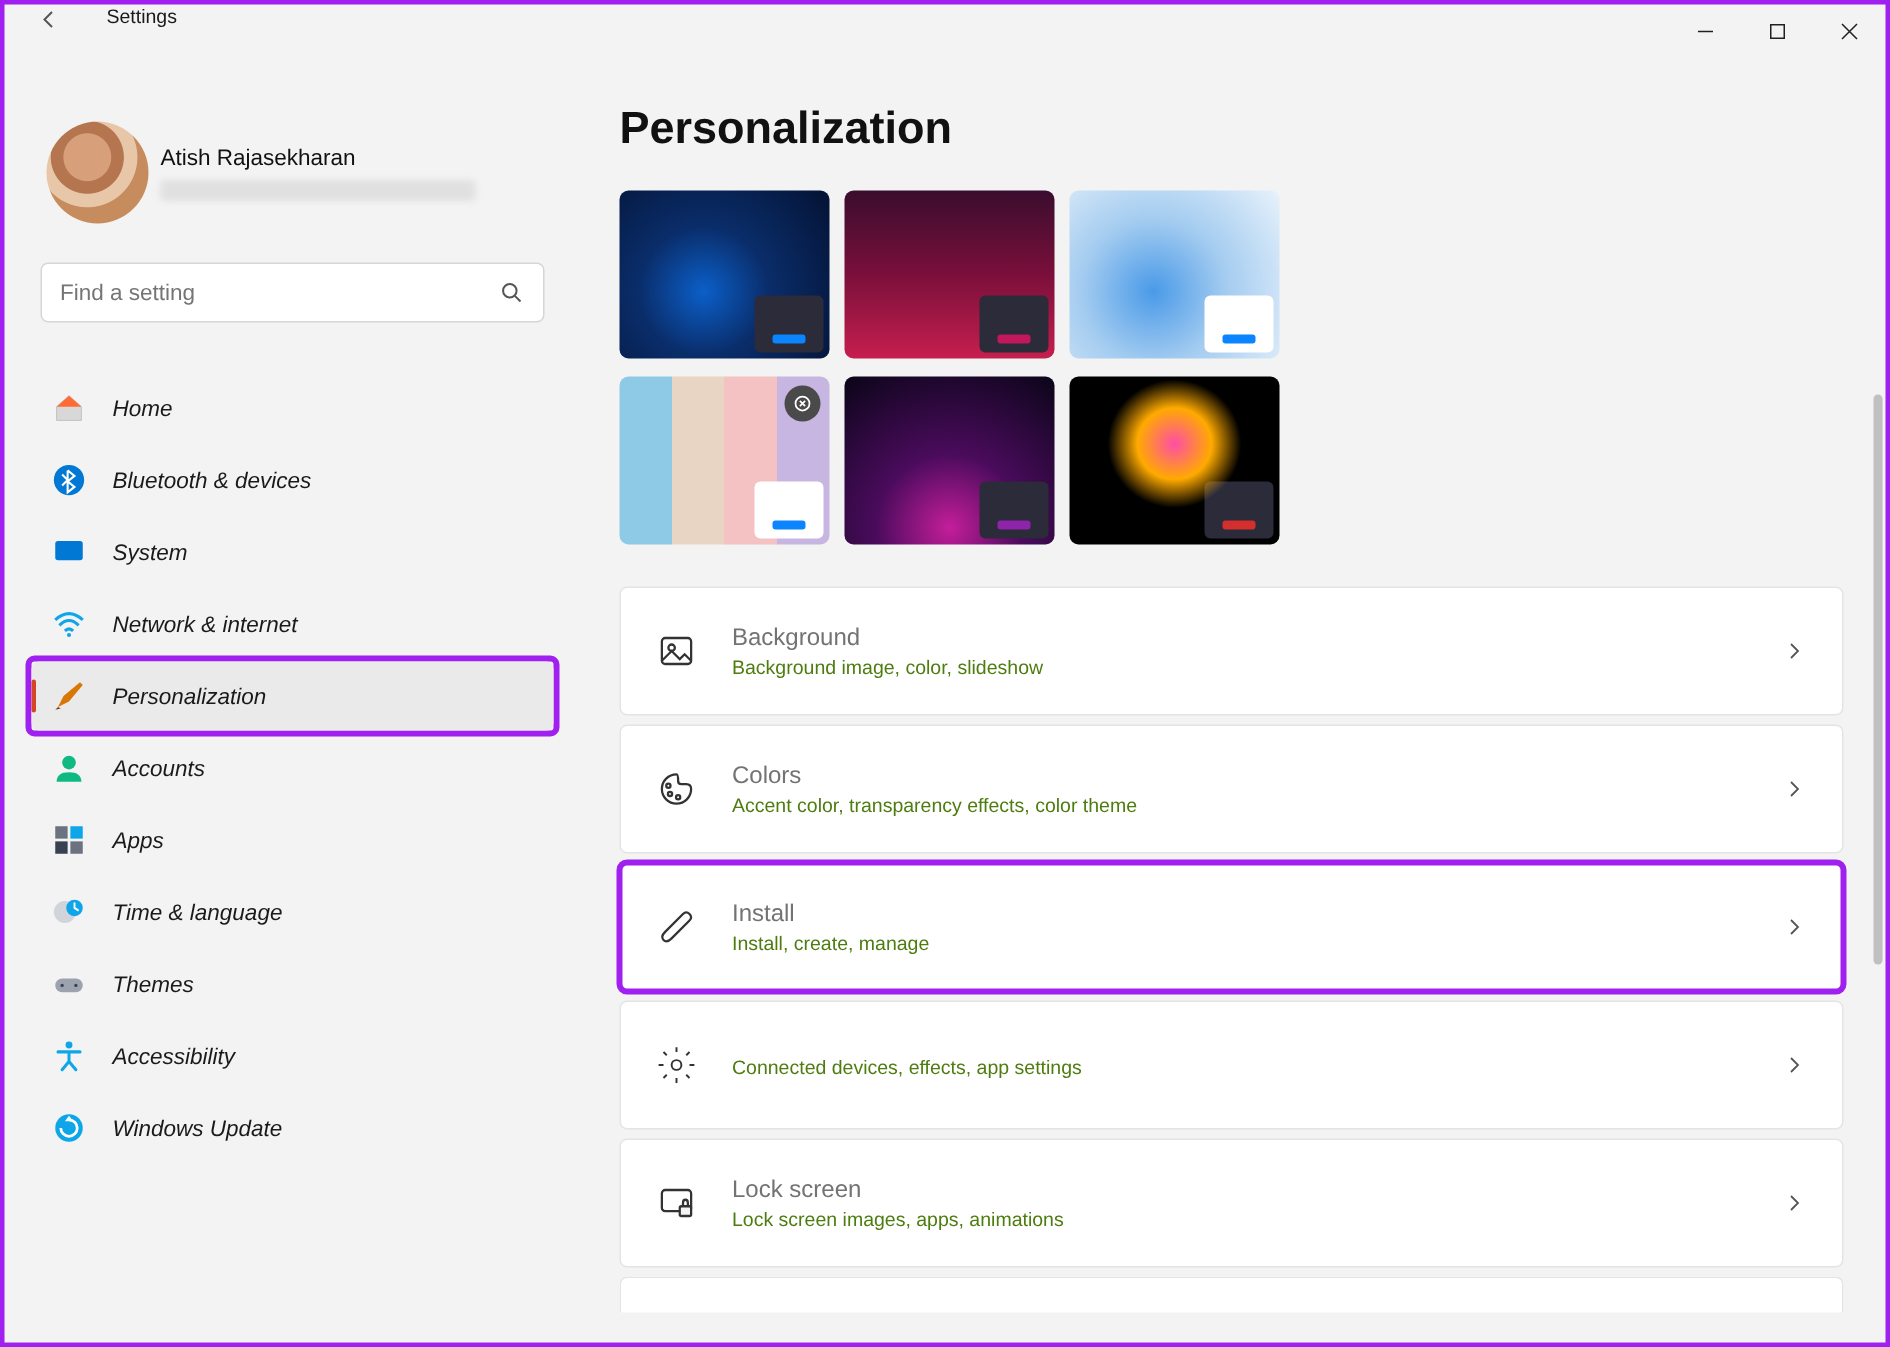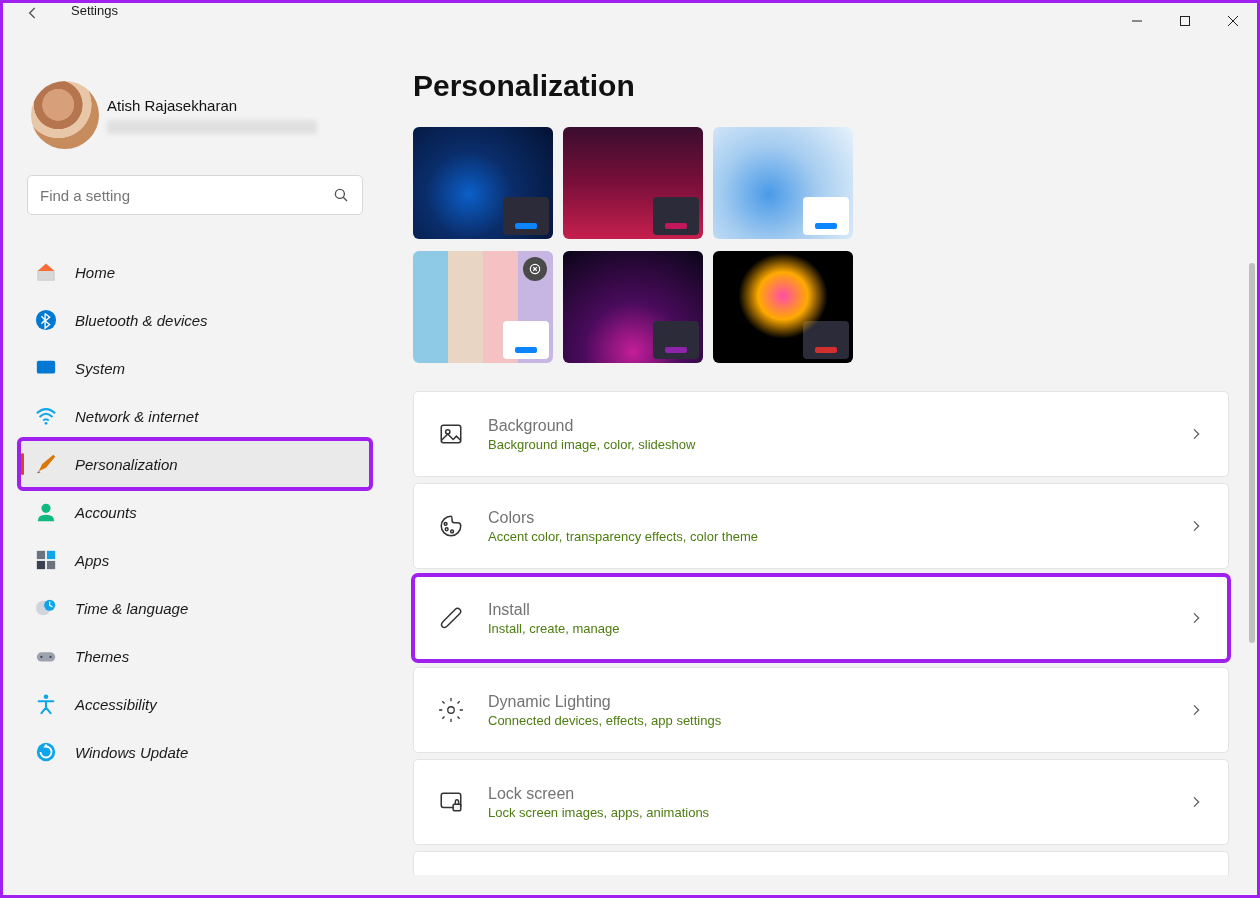--- a/index.html
+++ b/index.html
@@ -306,21 +306,20 @@
             <path d="M9 5l7 7-7 7"></path>
           </svg></span>
     </div>
 
     <div class="settings-item">
       <span class="item-icon"><svg viewBox="0 0 24 24" width="26" height="26" fill="none" stroke="currentColor" stroke-width="1.2">
             <circle cx="12" cy="12" r="3"></circle>
             <path d="M12 4 V1 M12 23 V20 M4 12 H1 M23 12 H20 M6 6 L4 4 M18 18 L20 20 M18 6 L20 4 M6 18 L4 20"></path>
           </svg></span>
       <div class="item-text">
-        <div class="item-title">Dynamic Lighting</div>
         <div class="item-subtitle">Connected devices, effects, app settings</div>
       </div>
       <span class="chevron"><svg viewBox="0 0 24 24" width="16" height="16" fill="none" stroke="currentColor" stroke-width="1.8">
             <path d="M9 5l7 7-7 7"></path>
           </svg></span>
     </div>
 
     <div class="settings-item">
       <span class="item-icon"><svg viewBox="0 0 24 24" width="26" height="26" fill="none" stroke="currentColor" stroke-width="1.4">
             <rect x="3" y="4" width="18" height="13" rx="2"></rect>

